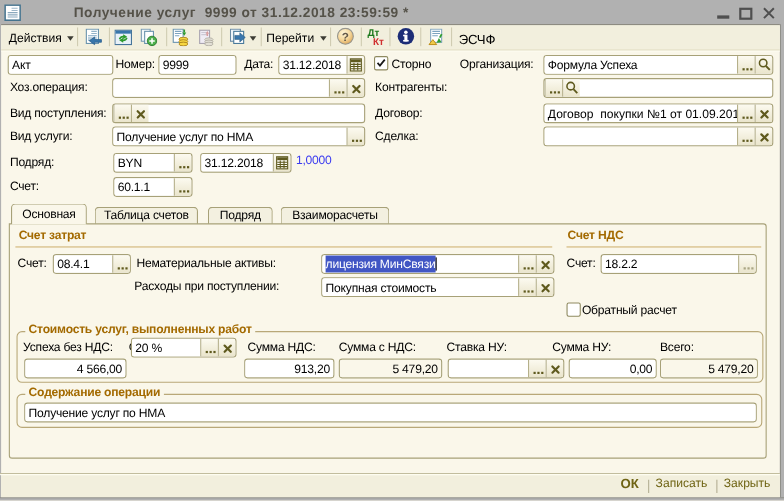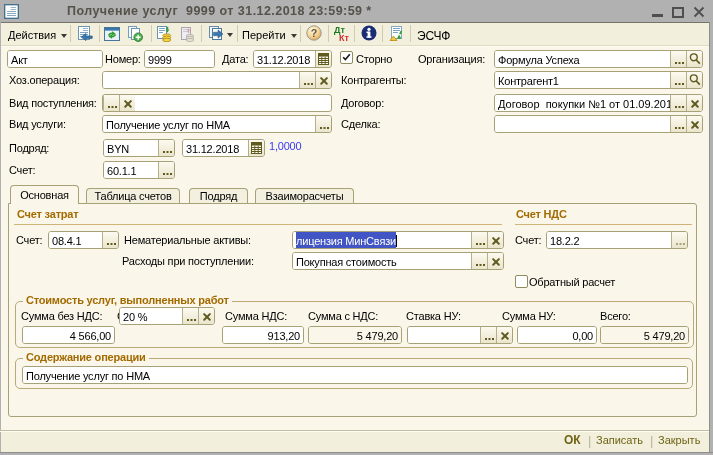--- a/index.html
+++ b/index.html
@@ -182,21 +182,20 @@
   </div>
 
  <div class="lbl" style="left:9px;top:74px;">Хоз.операция:</div>
  <div class="ctl" style="left:102px;top:71px;width:230px;">
     <span class="txt"></span>
     <span class="btn dots"></span>
     <span class="btn x"></span>
   </div>
  <div class="lbl" style="left:341px;top:74px;">Контрагенты:</div>
  <div class="ctl" style="left:494px;top:71px;width:209px;">
-    <span class="txt">Контрагент1</span>
     <span class="btn dots"></span>
     <span class="btn q">
       <svg width="14" height="14" viewBox="0 0 14 14" style="position:absolute;left:1px;top:1px">
         <circle cx="5.8" cy="5.3" r="3.4" fill="none" stroke="#5f5a1e" stroke-width="1.4"></circle>
         <line x1="8.3" y1="8" x2="11.8" y2="11.6" stroke="#5f5a1e" stroke-width="1.7"></line>
       </svg>
     </span>
   </div>
 
  <div class="lbl" style="left:9px;top:97px;">Вид поступления:</div>
@@ -284,21 +283,21 @@
     <span class="btn dots"></span>
     <span class="btn x"></span>
   </div>
 
  <div class="cb" style="left:515px;top:275px;z-index:3;"></div>
  <div class="lbl" style="left:529px;top:276px;z-index:3;">Обратный расчет</div>
 
  <div class="fs" style="left:15px;top:301px;width:679px;height:47px;z-index:3;">
     <span class="legend">Стоимость услуг, выполненных работ</span>
   </div>
- <div class="lbl" style="left:21px;top:310px;z-index:3;">Сумма без НДС:</div>
+ <div class="lbl" style="left:21px;top:310px;z-index:3;">Успеха без НДС:</div>
  <div class="lbl" style="left:117px;top:310px;z-index:3;">Ставка НДС:</div>
  <div class="lbl" style="left:225px;top:310px;z-index:3;">Сумма НДС:</div>
  <div class="lbl" style="left:308px;top:310px;z-index:3;">Сумма с НДС:</div>
  <div class="lbl" style="left:406px;top:310px;z-index:3;">Ставка НУ:</div>
  <div class="lbl" style="left:502px;top:310px;z-index:3;">Сумма НУ:</div>
  <div class="lbl" style="left:600px;top:310px;z-index:3;">Всего:</div>
  <div class="ctl" style="left:22px;top:326px;width:93px;z-index:3;">
     <span class="txt num">4 566,00</span>
   </div>
  <div class="ctl" style="left:119px;top:307px;width:96px;z-index:3;">

